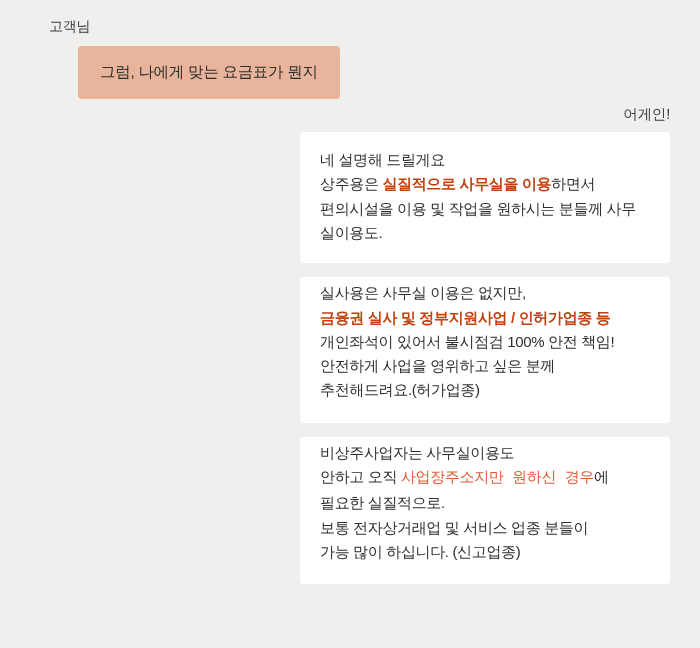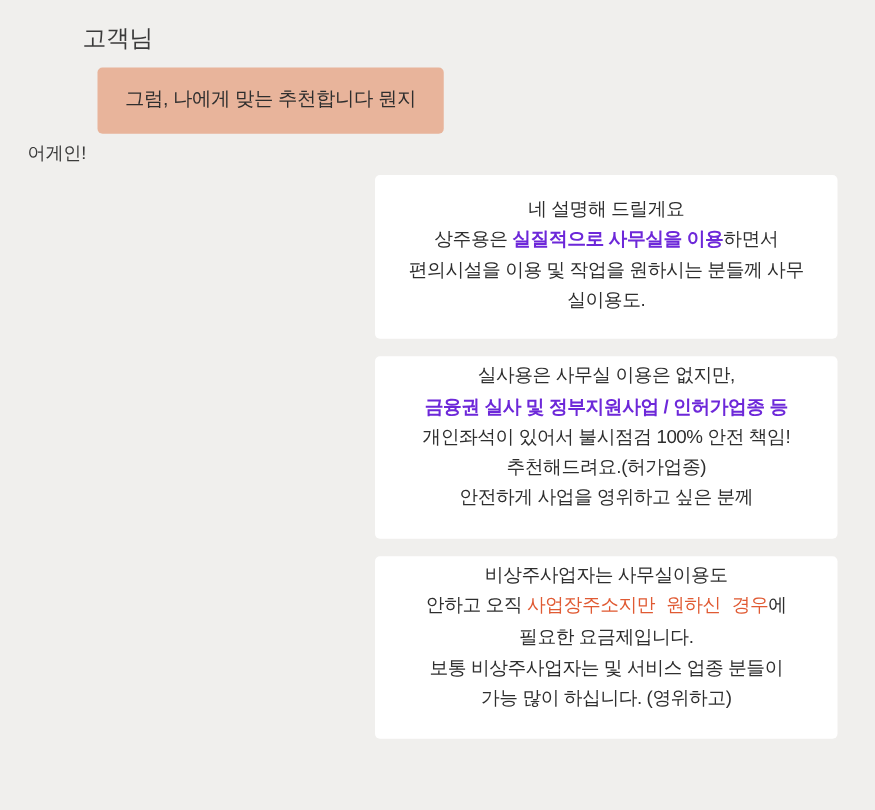--- a/index.html
+++ b/index.html
@@ -15,28 +15,29 @@
     overflow: hidden;
   }
   .chat {
     position: relative;
     width: 700px;
     height: 648px;
     box-sizing: border-box;
     padding: 10px 22px 0 22px;
   }
   .label-left {
-    font-size: 19px;
+    font-size: 14px;
     color: #3a3a3a;
-    margin: 8px 0 10px 44px;
+    margin: 8px 0 10px 27px;
     letter-spacing: -0.2px;
   }
   .label-right {
     font-size: 14.5px;
     color: #3a3a3a;
+    text-align: right;
     margin: 6px 8px 8px 0;
     letter-spacing: -0.2px;
   }
   .row-left {
     display: flex;
     justify-content: flex-start;
   }
   .row-right {
     display: flex;
     justify-content: flex-end;
@@ -54,69 +55,68 @@
   }
   .bubble-white {
     background: #ffffff;
     border-radius: 4px;
     padding: 16px 20px 18px 20px;
     margin: 0 8px 14px 0;
     width: 370px;
     box-sizing: border-box;
     line-height: 1.62;
     font-size: 15px;
-    text-align: center;
     color: #2e2e2e;
     letter-spacing: -0.35px;
   }
   .bubble-white.tall {
     padding-top: 4px;
     padding-bottom: 20px;
   }
   .b { font-weight: normal; }
-  .accent { color: #6d28d9; font-weight: bold; }
+  .accent { color: #c2410c; font-weight: bold; }
   .accent-plain { color: #e05a33; font-family: Liberation Mono, monospace; }
   .line { display: block; }
 </style>
 </head>
 <body>
 
 <div class="chat">
 
   <div class="label-left">고객님</div>
 
   <div class="row-left">
     <div class="bubble-peach">
-      <span class="line">그럼, 나에게 맞는 추천합니다 뭔지</span>
+      <span class="line">그럼, 나에게 맞는 요금표가 뭔지</span>
     </div>
   </div>
 
   <div class="label-right">어게인!</div>
 
   <div class="row-right">
     <div class="bubble-white">
       <span class="line">네 설명해 드릴게요</span>
       <span class="line"><span class="b">상주용은 </span><span class="accent">실질적으로 사무실을 이용</span><span>하면서</span></span>
       <span class="line">편의시설을 이용 및  작업을 원하시는 분들께 사무실이용도.</span>
     </div>
   </div>
 
   <div class="row-right">
     <div class="bubble-white tall">
       <span class="line">실사용은 사무실 이용은 없지만,</span>
       <span class="line accent">금융권 실사 및 정부지원사업 / 인허가업종 등</span>
       <span class="line">개인좌석이 있어서 불시점검 100% 안전 책임!</span>
+      <span class="line">안전하게 사업을 영위하고 싶은 분께</span>
       <span class="line">추천해드려요.(허가업종)</span>
-      <span class="line">안전하게 사업을 영위하고 싶은 분께</span>
     </div>
   </div>
 
   <div class="row-right">
     <div class="bubble-white tall">
       <span class="line">비상주사업자는 사무실이용도</span>
       <span class="line"><span>안하고 오직 </span><span class="accent-plain">사업장주소지만 원하신 경우</span><span>에</span></span>
-      <span class="line">필요한 요금제입니다.</span>
-      <span class="line">보통 비상주사업자는 및 서비스 업종 분들이</span>
-      <span class="line">가능 많이 하십니다. (영위하고)</span>
+      <span class="line">필요한 실질적으로.</span>
+      <span class="line">보통 전자상거래업 및 서비스 업종 분들이</span>
+      <span class="line">가능 많이 하십니다. (신고업종)</span>
     </div>
   </div>
 
 </div>
 
 </body></html>

